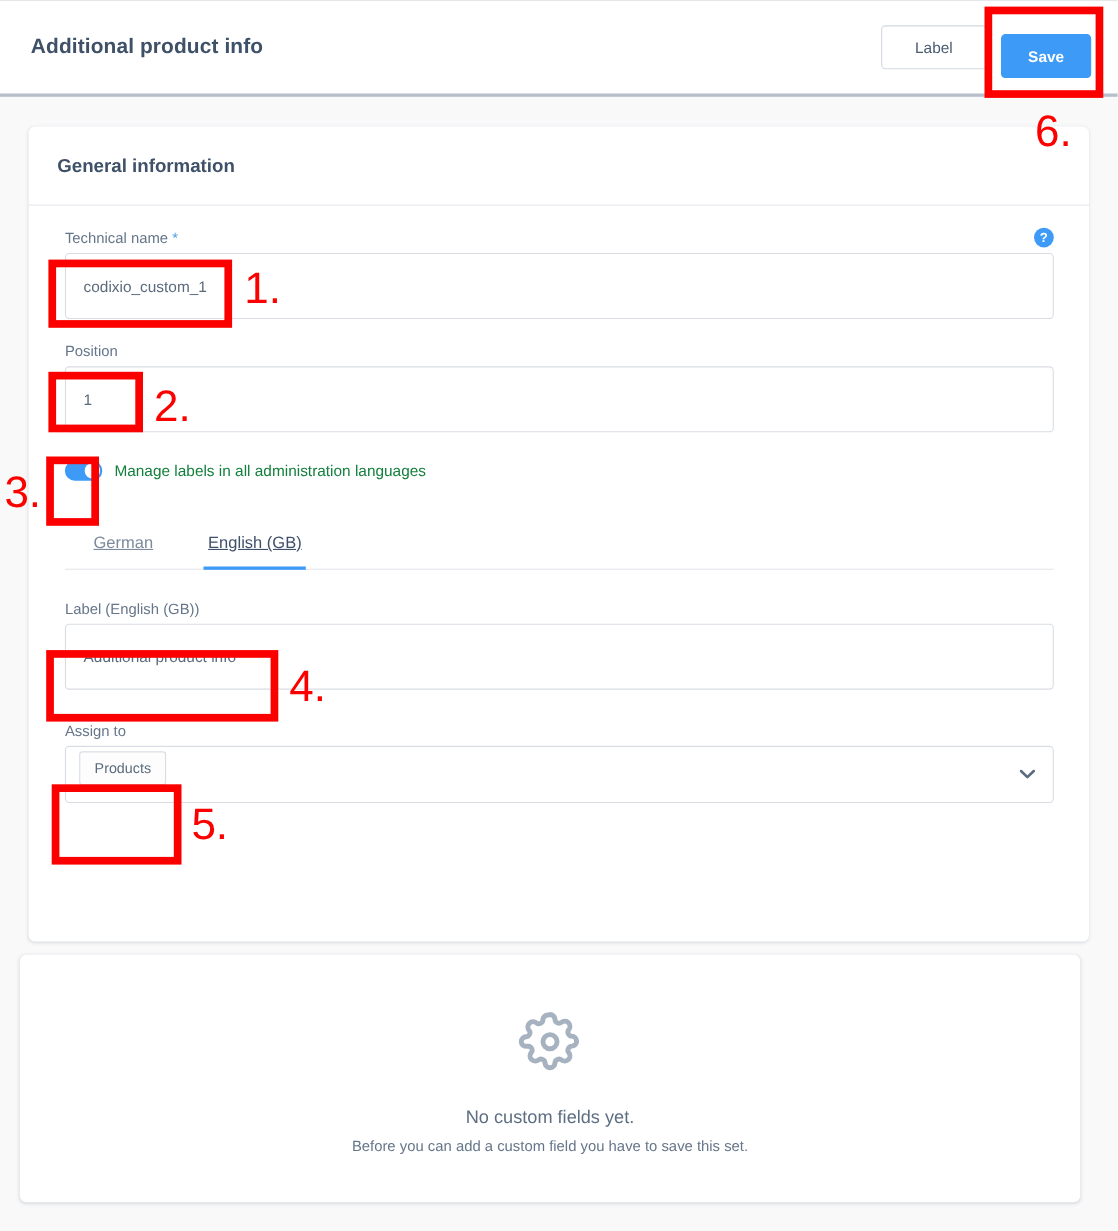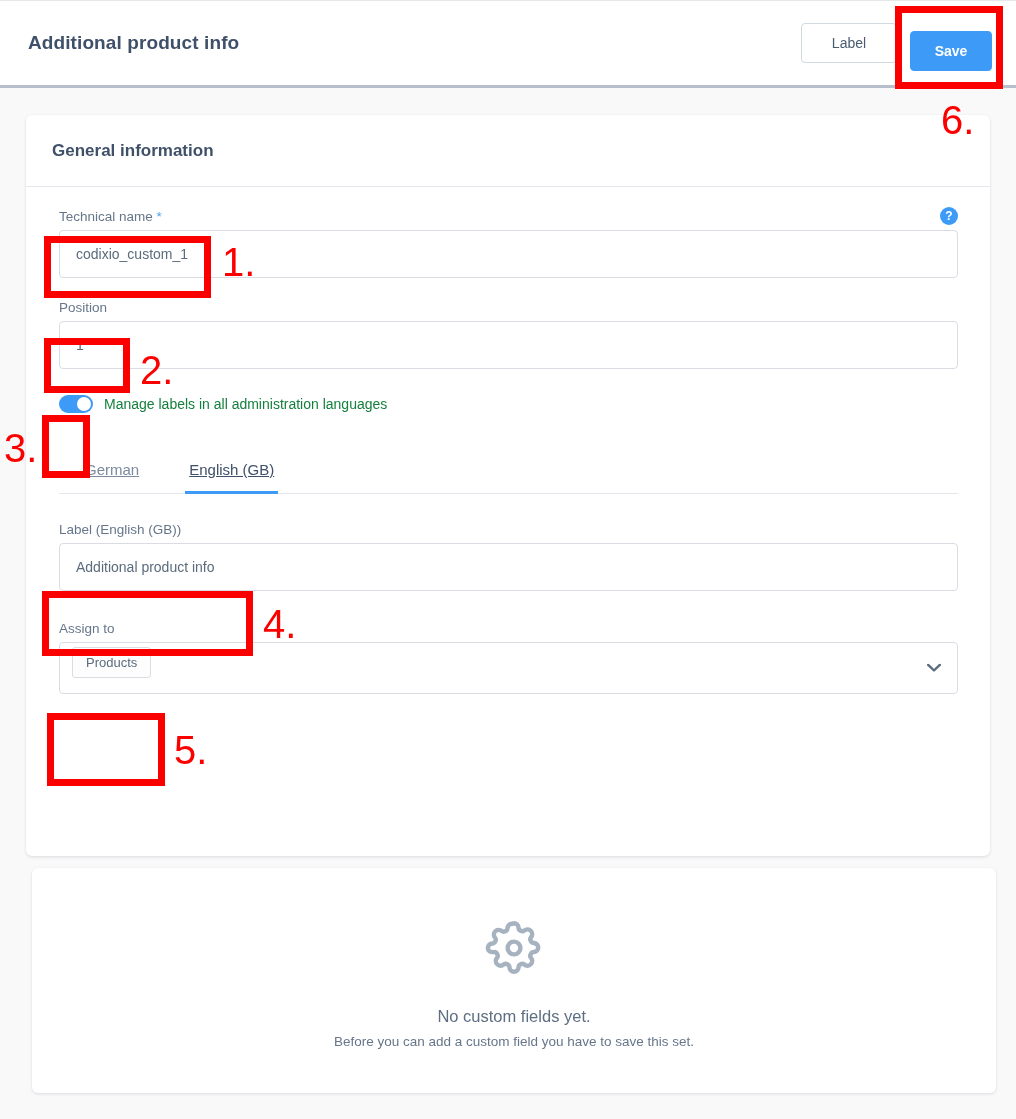--- a/index.html
+++ b/index.html
@@ -84,21 +84,21 @@
     box-shadow: 0 1px 3px rgba(120,130,145,.25);
     box-sizing: border-box;
   }
   #card-general {
     left: 26px;
     top: 27px;
     width: 964px;
     height: 741px;
   }
   #card-customfields {
-    left: 32px;
+    left: 18px;
     top: 780px;
     width: 964px;
     height: 225px;
   }
   .card-header {
     height: 72px;
     border-bottom: 1px solid #e4e7ec;
     display: flex;
     align-items: center;
     padding-left: 26px;
@@ -123,21 +123,21 @@
     font-size: 13.5px;
     color: #66768a;
     margin-bottom: 6px;
     display: block;
   }
   .req {
     color: #4f9fe8;
   }
   .input {
     width: 100%;
-    height: 48px;
+    height: 60px;
     border: 1px solid #d9dde3;
     border-radius: 4px;
     background: #ffffff;
     box-sizing: border-box;
     font-family: "Liberation Sans", sans-serif;
     font-size: 14px;
     color: #5b6b7d;
     padding: 0 16px;
     outline: none;
     display: flex;

